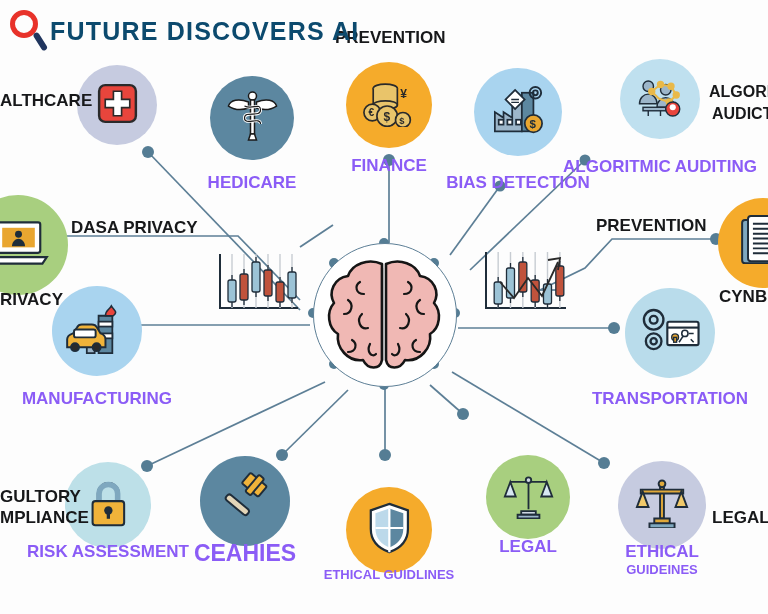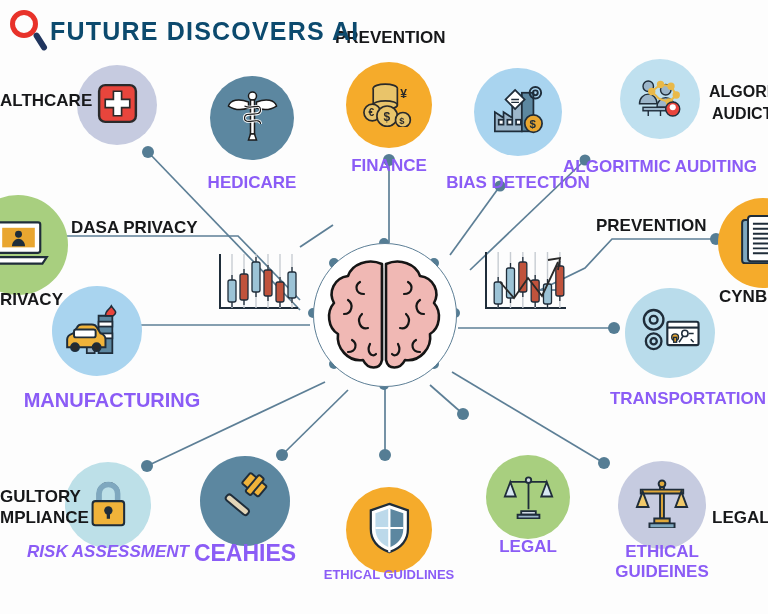--- a/index.html
+++ b/index.html
@@ -270,21 +270,21 @@
               <path d="M41 14c0-6 4-6 6-10 3 5 7 6 2 10z" fill="#e8453c" stroke="#1f2d3a" stroke-width="1.6"></path>
               <g stroke="#1f2d3a" stroke-width="2">
                 <path d="M2 46v-8c0-3 3-5 6-6l4-6c1-2 3-3 5-3h10c3 0 5 2 6 4l3 5c3 1 5 3 5 6v8z" fill="#f0b33a"></path>
                 <rect x="9" y="28" width="22" height="8" rx="2" fill="#fff"></rect>
                 <circle cx="10" cy="46" r="4" fill="#2a2a2a"></circle>
                 <circle cx="32" cy="46" r="4" fill="#2a2a2a"></circle>
               </g>
             </svg></span>
         </div>
       </div>
-      <div class="cap" style="font-size: 20px; top: 390px; left: 112px; width: auto; text-align: right; transform: translateX(-50%);">MANUFACTURING</div>
+      <div class="cap" style="font-size: 17px; top: 390px; left: 97px; width: auto; text-align: right; transform: translateX(-50%);">MANUFACTURING</div>
       <div class="node" style="left: 625px; top: 288px; width: 90px; height: 90px;">
         <div class="disc" style="width: 100%; height: 100%; background: rgb(185, 220, 235);">
           <span><svg viewBox="0 0 62 56" width="60.50000000000001" height="55">
               <g fill="none" stroke="#1f2d3a" stroke-width="2.4">
                 <circle cx="14" cy="16" r="10"></circle>
                 <circle cx="14" cy="16" r="4"></circle>
                 <circle cx="14" cy="38" r="8"></circle>
                 <circle cx="14" cy="38" r="3.2"></circle>
               </g>
               <g stroke="#1f2d3a" stroke-width="2.2" fill="#fff">
@@ -295,33 +295,33 @@
                 <circle cx="36" cy="34" r="3.5"></circle>
                 <rect x="34.5" y="34" width="3" height="5"></rect>
               </g>
               <g fill="none" stroke="#1f2d3a" stroke-width="1.6">
                 <circle cx="46" cy="30" r="3.2"></circle>
                 <path d="M44 33l-4 6M50 30h5M52 36l3 3"></path>
               </g>
             </svg></span>
         </div>
       </div>
-      <div class="cap" style="font-size: 17px; top: 390px; left: 670px; width: auto; text-align: left; transform: translateX(-50%); margin-left: 18px;">TRANSPORTATION</div>
+      <div class="cap" style="font-size: 17px; top: 390px; left: 670px; width: auto; text-align: left; transform: translateX(-50%);">TRANSPORTATION</div>
       <div class="node" style="left: 65px; top: 462px; width: 86px; height: 86px;">
         <div class="disc" style="width: 100%; height: 100%; background: rgb(189, 224, 232);">
           <span><svg viewBox="0 0 48 56" width="44.72" height="52">
               <path d="M13 26V18a11 11 0 0122 0v8" fill="none" stroke="#1f2d3a" stroke-width="3"></path>
               <path d="M14 26V18a10 10 0 0120 0v8" fill="none" stroke="#7fa8bf" stroke-width="6"></path>
               <rect x="7" y="26" width="34" height="26" rx="3" fill="#f0b33a" stroke="#1f2d3a" stroke-width="2.2"></rect>
               <circle cx="24" cy="36" r="4.5" fill="#1f2d3a"></circle>
               <path d="M24 38v7" stroke="#1f2d3a" stroke-width="3.5"></path>
             </svg></span>
         </div>
       </div>
-      <div class="cap" style="font-size: 17px; top: 543px; left: 108px; width: auto; text-align: left; transform: translateX(-50%); font-style: italic;">RISK ASSESSMENT</div>
+      <div class="cap" style="font-size: 17px; top: 543px; left: 108px; width: auto; text-align: left; transform: translateX(-50%);">RISK ASSESSMENT</div>
       <div class="node" style="left: 200px; top: 456px; width: 90px; height: 90px;">
         <div class="disc" style="width: 100%; height: 100%; background: rgb(92, 135, 160);">
           <span><svg viewBox="0 0 56 56" width="55" height="55">
               <g stroke="#1f2d3a" stroke-width="2" fill="#f0b33a">
                 <rect x="26" y="6" width="22" height="14" rx="2" transform="rotate(40 37 13)"></rect>
                 <rect x="34" y="2" width="7" height="22" rx="2" transform="rotate(40 37 13)"></rect>
                 <rect x="6" y="30" width="28" height="7" rx="3" transform="rotate(40 20 33)" fill="#e3d5b8"></rect>
               </g>
             </svg></span>
         </div>
@@ -361,21 +361,21 @@
                 <circle cx="28" cy="6" r="3.5" fill="#e0a93a"></circle>
                 <path d="M8 14L2 30h12z" fill="#f0c96a"></path>
                 <path d="M48 14l-6 16h12z" fill="#f0c96a"></path>
                 <path d="M20 42h16v5H20z" fill="#e0a93a"></path>
                 <path d="M15 47h26v5H15z" fill="#7fa8bf"></path>
               </g>
             </svg></span>
         </div>
       </div>
       <div class="cap" style="font-size: 17px; top: 543px; left: 662px; width: auto; text-align: left; transform: translateX(-50%);">ETHICAL</div>
-      <div class="cap" style="font-size: 17px; top: 563px; left: 662px; transform: translateX(-50%);">GUIDEINES</div>
+      <div class="cap" style="font-size: 13px; top: 563px; left: 662px; transform: translateX(-50%);">GUIDEINES</div>
     </div>
   <div id="labels-layer">
       <div class="flabel" style="left: 0px; top: 92px; font-size: 17px;">ALTHCARE</div>
       <div class="flabel" style="left: 335px; top: 29px; font-size: 17px;">PREVENTION</div>
       <div class="flabel" style="left: 709px; top: 84px; font-size: 16px;">ALGORITM</div>
       <div class="flabel" style="left: 712px; top: 106px; font-size: 16px;">AUDICTIN</div>
       <div class="flabel" style="left: 71px; top: 219px; font-size: 17px;">DASA PRIVACY</div>
       <div class="flabel" style="left: 596px; top: 217px; font-size: 17px;">PREVENTION</div>
       <div class="flabel" style="left: 719px; top: 288px; font-size: 17px;">CYNBRE</div>
       <div class="flabel" style="left: 0px; top: 291px; font-size: 17px;">RIVACY</div>

